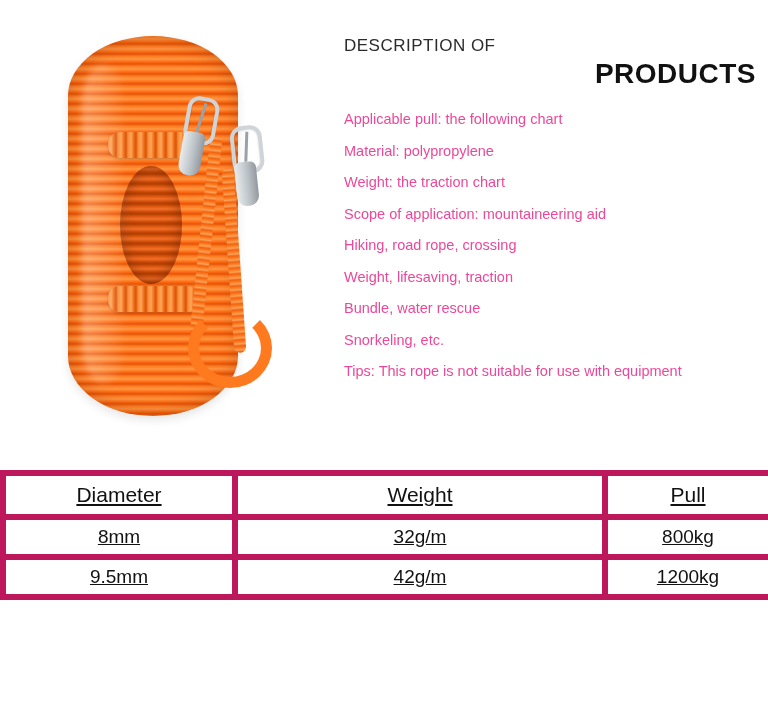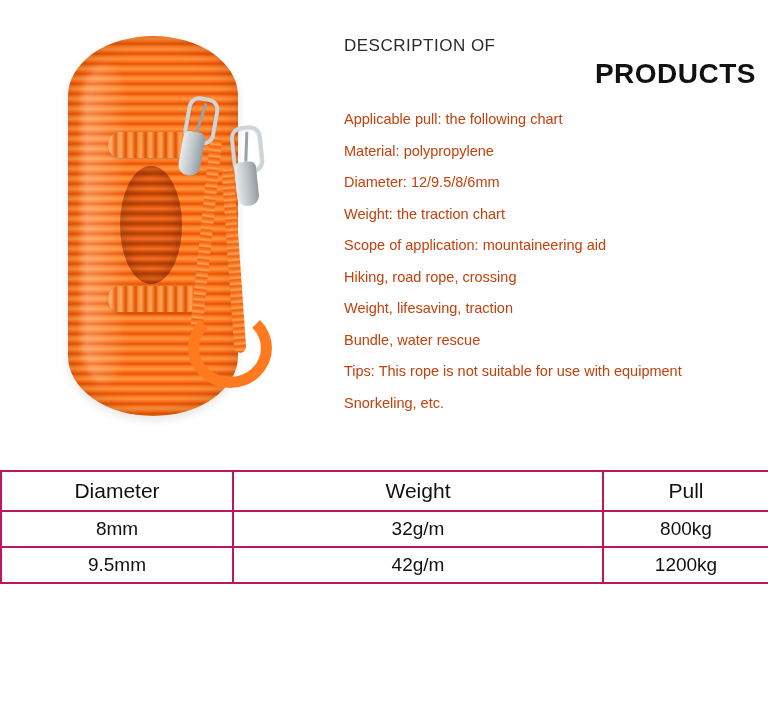--- a/index.html
+++ b/index.html
@@ -194,40 +194,41 @@
     font-size: 28px;
     font-weight: bold;
     letter-spacing: 0.5px;
     color: #111111;
     margin: 0 0 14px 0;
     text-align: right;
   }
   .desc-line {
     font-size: 14.5px;
     line-height: 31.5px;
-    color: #c2410c;
+    color: #ec4899;
     white-space: nowrap;
   }
 
   
   .spec-table {
     position: absolute;
     left: 0;
     top: 470px;
     width: 768px;
     border-collapse: collapse;
     table-layout: fixed;
   }
   .spec-table td {
-    border: 2px solid #be185d;
+    border: 6px solid #be185d;
     text-align: center;
     color: #111;
     font-size: 19px;
     height: 34px;
     padding: 0;
+    text-decoration: underline;
   }
   .spec-table tr.head td {
     font-size: 21px;
     height: 38px;
   }
   .spec-table col.c1 { width: 232px; }
   .spec-table col.c2 { width: 370px; }
   .spec-table col.c3 { width: 166px; }
 </style>
 </head>
@@ -259,28 +260,27 @@
       <div class="sleeve"></div>
     </div>
   </div>
 
   <div class="desc">
     <div class="desc-kicker">DESCRIPTION OF</div>
     <div class="desc-title">PRODUCTS</div>
 
     <div class="desc-line">Applicable pull:  the following chart</div>
     <div class="desc-line">Material:  polypropylene</div>
-    <div class="desc-line">Diameter:  12/9.5/8/6mm</div>
     <div class="desc-line">Weight:  the traction chart</div>
     <div class="desc-line">Scope of application: mountaineering aid</div>
     <div class="desc-line">Hiking,  road rope,  crossing</div>
     <div class="desc-line">Weight,  lifesaving,  traction</div>
     <div class="desc-line">Bundle,  water rescue</div>
+    <div class="desc-line">Snorkeling,  etc.</div>
     <div class="desc-line">Tips: This rope is not suitable for use with equipment</div>
-    <div class="desc-line">Snorkeling,  etc.</div>
   </div>
 </div>
 
 <table class="spec-table">
   <colgroup>
     <col class="c1">
       <col class="c2">
       <col class="c3">
   </colgroup>
   <tbody>

